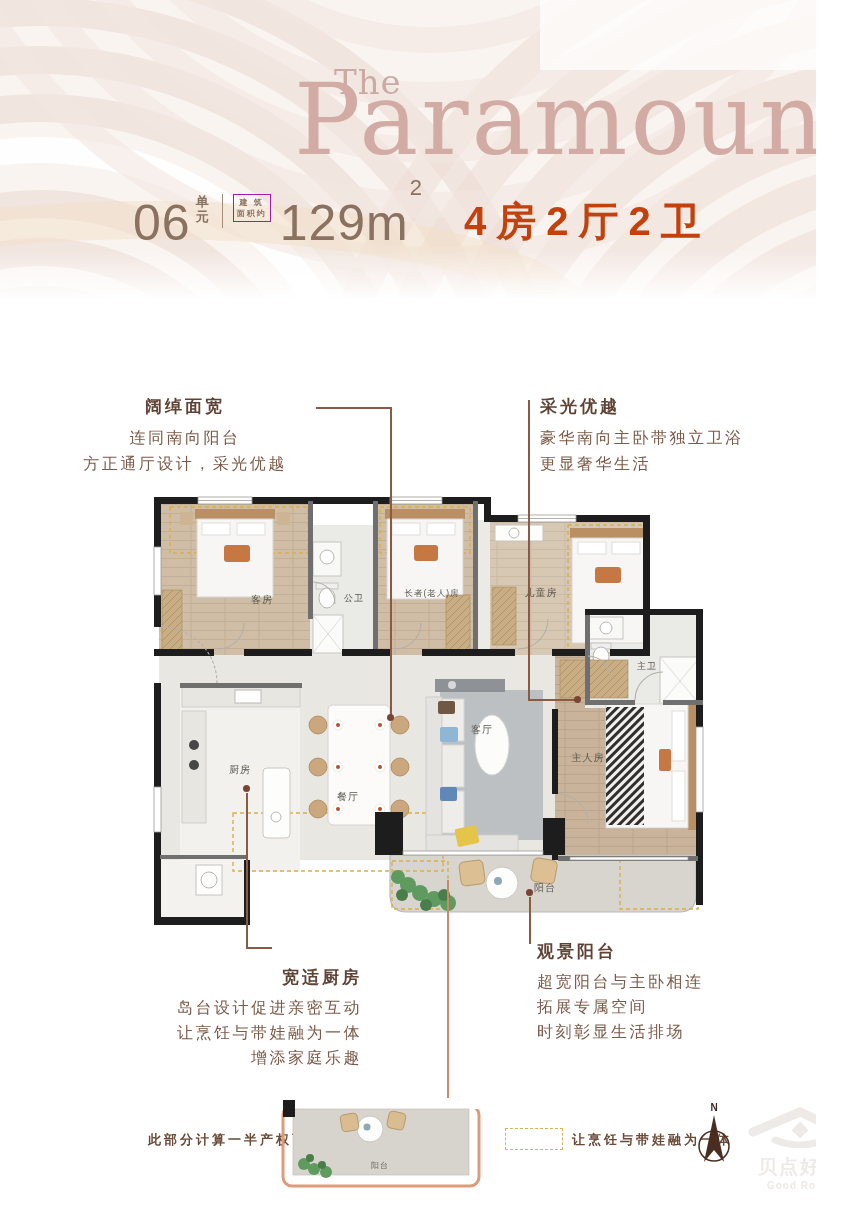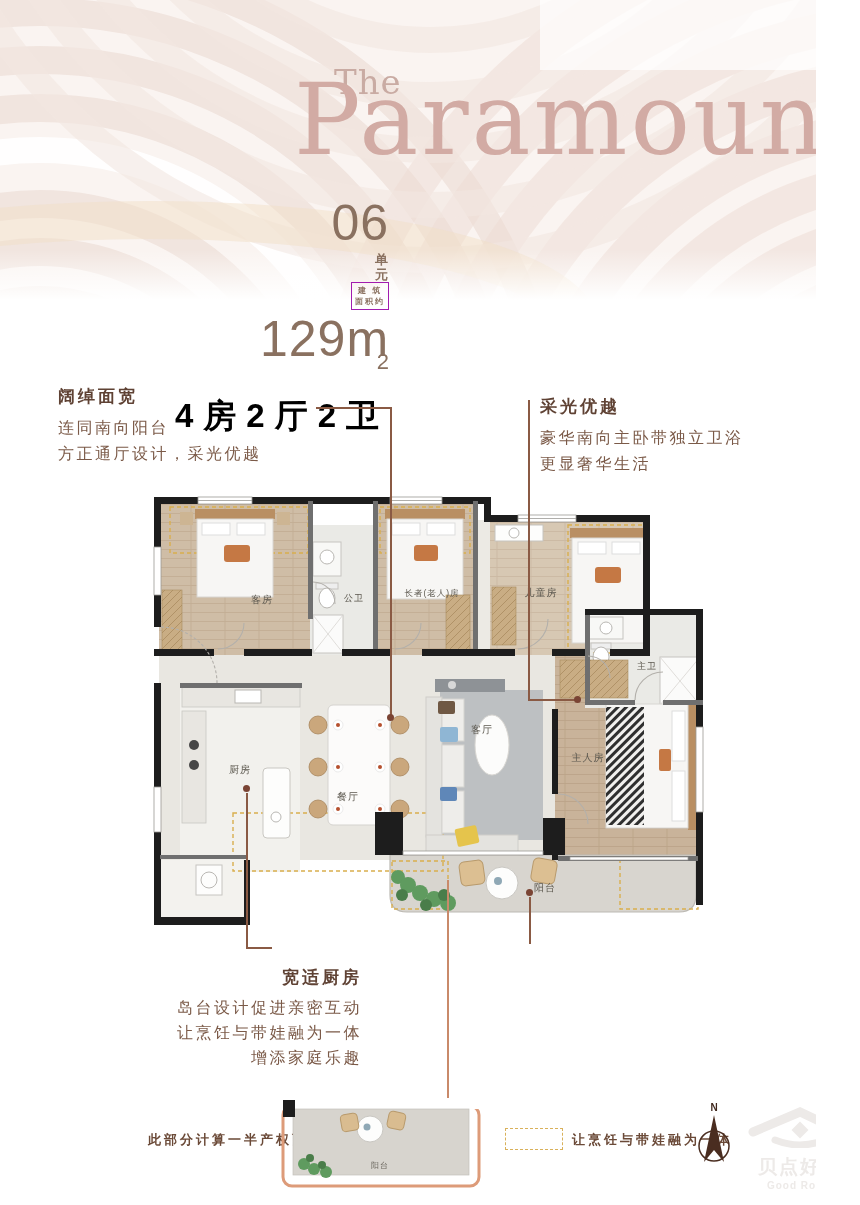--- a/index.html
+++ b/index.html
@@ -9,30 +9,30 @@
   
   #hero{position:absolute;left:0;top:0;width:860px;height:300px;overflow:hidden;}
 
   
   .brand-the{position:absolute;left:334px;top:62px;font-family:"DejaVu Serif","Liberation Serif",serif;
              font-size:34px;color:#c9aba3;letter-spacing:1px;}
   .brand-name{position:absolute;left:294px;top:66px;font-family:"DejaVu Serif","Liberation Serif",serif;
               font-size:99px;line-height:1.1;color:#d2aba4;letter-spacing:3px;white-space:nowrap;}
 
   
-  #headline{position:absolute;left:133px;top:194px;height:56px;display:flex;align-items:flex-end;color:#8a7160;flex-direction:column;}
+  #headline{position:absolute;left:133px;top:194px;height:56px;display:flex;align-items:flex-start;color:#8a7160;}
   .h-big{font-size:50px;font-weight:500;letter-spacing:1px;}
   .h-stack{display:flex;flex-direction:column;justify-content:center;font-size:13px;line-height:15px;
            letter-spacing:1px;margin-left:5px;font-weight:700;}
   .h-div{width:1px;height:34px;background:#a28d7b;margin:0 10px 0 12px;}
   .h-box{border:1px solid #a21caf;font-size:8px;line-height:11px;padding:2px 3px;text-align:center;
          letter-spacing:2px;color:#8a7160;font-weight:700;}
-  .h-area{margin-left:24px;}
+  .h-area{margin-left:9px;}
   .h-sup{font-size:22px;position:relative;top:-19px;left:1px;}
-  .h-layout{font-size:33px;letter-spacing:10px;margin-left:42px;color:#000000;font-weight:700;white-space:nowrap;}
+  .h-layout{font-size:40px;letter-spacing:10px;margin-left:42px;color:#c2410c;font-weight:700;white-space:nowrap;}
 
   
   .anno{position:absolute;color:#7b5a48;font-size:16px;letter-spacing:2.5px;line-height:26px;white-space:nowrap;}
   .anno-title{font-weight:700;font-size:17px;color:#5f4234;letter-spacing:3px;margin-bottom:5px;}
   .anno.bl,.anno.br{line-height:25px;}
 
   
   .ld{position:absolute;background:#8a5a44;}
   .ld.salmon{background:#c98a6a;}
   .dot{position:absolute;width:7px;height:7px;border-radius:50%;background:#7a4434;}
@@ -107,39 +107,45 @@
     <span class="h-div"></span>
     <span class="h-box">
       <span>建 筑</span><br>
       <span>面积约</span>
     </span>
     <span class="h-big h-area">129m</span>
     <span class="h-big h-sup">2</span>
     <span class="h-layout">4房2厅2卫</span>
   </div>
 
-  <div class="anno tl" style="left:58px;top:384px;width:254px;text-align:left;">
+  <div class="anno tl" style="left:58px;top:394px;width:254px;text-align:center;">
     <div class="anno-title">阔绰面宽</div>
     <div>连同南向阳台</div>
     <div>方正通厅设计，采光优越</div>
   </div>
 
   <div class="anno tr" style="left:540px;top:394px;text-align:left;">
     <div class="anno-title">采光优越</div>
     <div>豪华南向主卧带独立卫浴</div>
     <div>更显奢华生活</div>
   </div>
 
   <div class="anno bl" style="left:110px;top:939px;width:252px;text-align:right;margin-top:26px;">
     <div class="anno-title">宽适厨房</div>
     <div>岛台设计促进亲密互动</div>
     <div>让烹饪与带娃融为一体</div>
     <div>增添家庭乐趣</div>
   </div>
 
+  <div class="anno br" style="left:537px;top:939px;text-align:left;">
+    <div class="anno-title">观景阳台</div>
+    <div>超宽阳台与主卧相连</div>
+    <div>拓展专属空间</div>
+    <div>时刻彰显生活排场</div>
+  </div>
 
   <svg style="position:absolute;left:140px;top:487px;" width="575" height="445" viewBox="0 0 575 445">
     <defs>
       <pattern id="wd" width="34" height="9" patternUnits="userSpaceOnUse">
         <rect width="34" height="9" fill="#cfbda6"></rect>
         <path d="M0 8.5H34 M17 0V8.5" stroke="#bfa98f" stroke-width="0.7"></path>
       </pattern>
       <pattern id="wdl" width="34" height="9" patternUnits="userSpaceOnUse">
         <rect width="34" height="9" fill="#d7c8b3"></rect>
         <path d="M0 8.5H34 M17 0V8.5" stroke="#c7b59d" stroke-width="0.7"></path>

